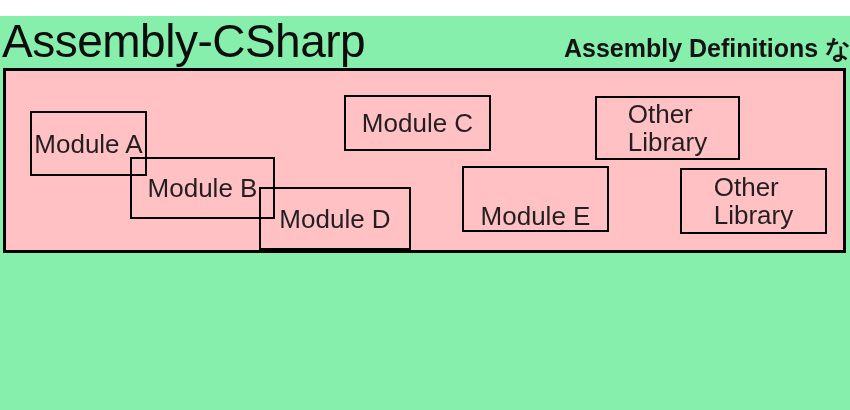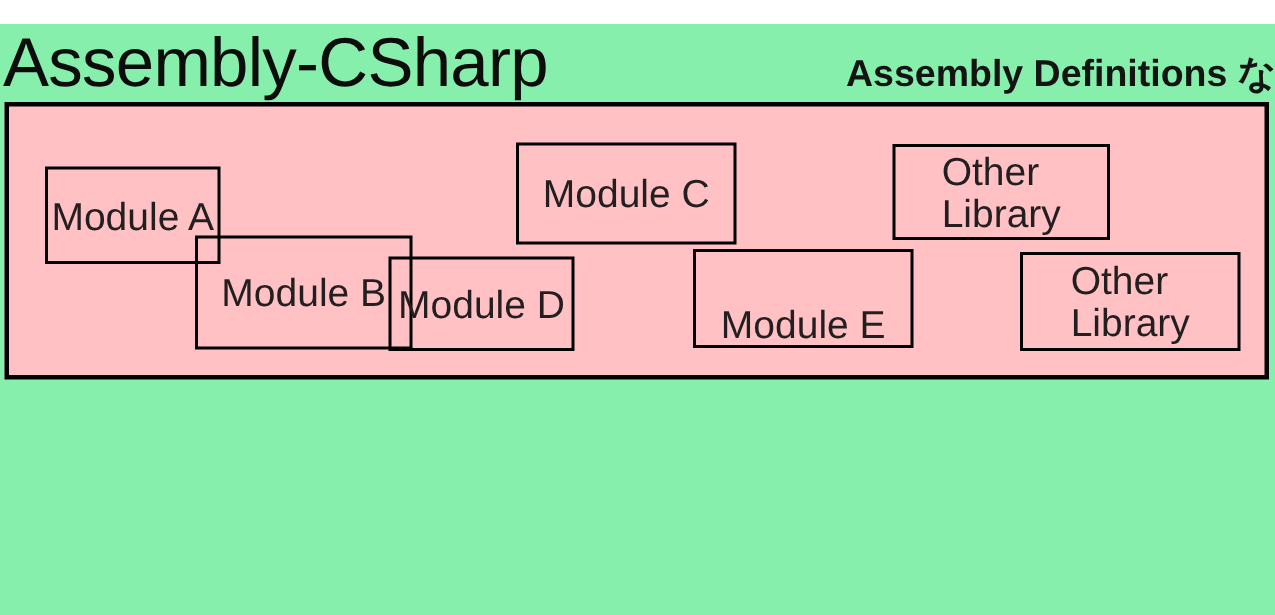--- a/index.html
+++ b/index.html
@@ -24,23 +24,23 @@
     background:#FFC1C4; border:3px solid #000; box-sizing:border-box;
   }
   .mod {
     position:absolute; border:2px solid #000; box-sizing:border-box;
     background:transparent;
     display:flex; align-items:center; justify-content:center;
     font-size:26px; color:#231f20;
   }
   .mod .lbl { white-space:pre-line; text-align:left; line-height:28px; }
   .mod-a  { left:24px;  top:40px;  width:117px; height:65px; }
-  .mod-b  { left:124px; top:86px;  width:145px; height:76px; }
-  .mod-c  { left:338px; top:24px;  width:147px; height:68px;justify-content:center; }
-  .mod-d  { left:253px; top:100px; width:124px; height:63px; }
+  .mod-b  { left:124px; top:86px;  width:145px; height:62px; }
+  .mod-c  { left:338px; top:24px;  width:147px; height:56px;justify-content:center; }
+  .mod-d  { left:253px; top:116px; width:152px; height:63px; }
   .mod-e  { left:456px; top:95px;  width:147px; height:66px;align-items:flex-end; }
   .mod-ol1{ left:589px; top:25px;  width:145px; height:64px; }
   .mod-ol2{ left:674px; top:97px;  width:147px; height:66px; }
   .caption {
     position:absolute; left:18px; top:338px;
     font-size:25px; font-weight:bold; line-height:31px;
     color:#101010; white-space:nowrap;
   }
 </style>
 </head>

